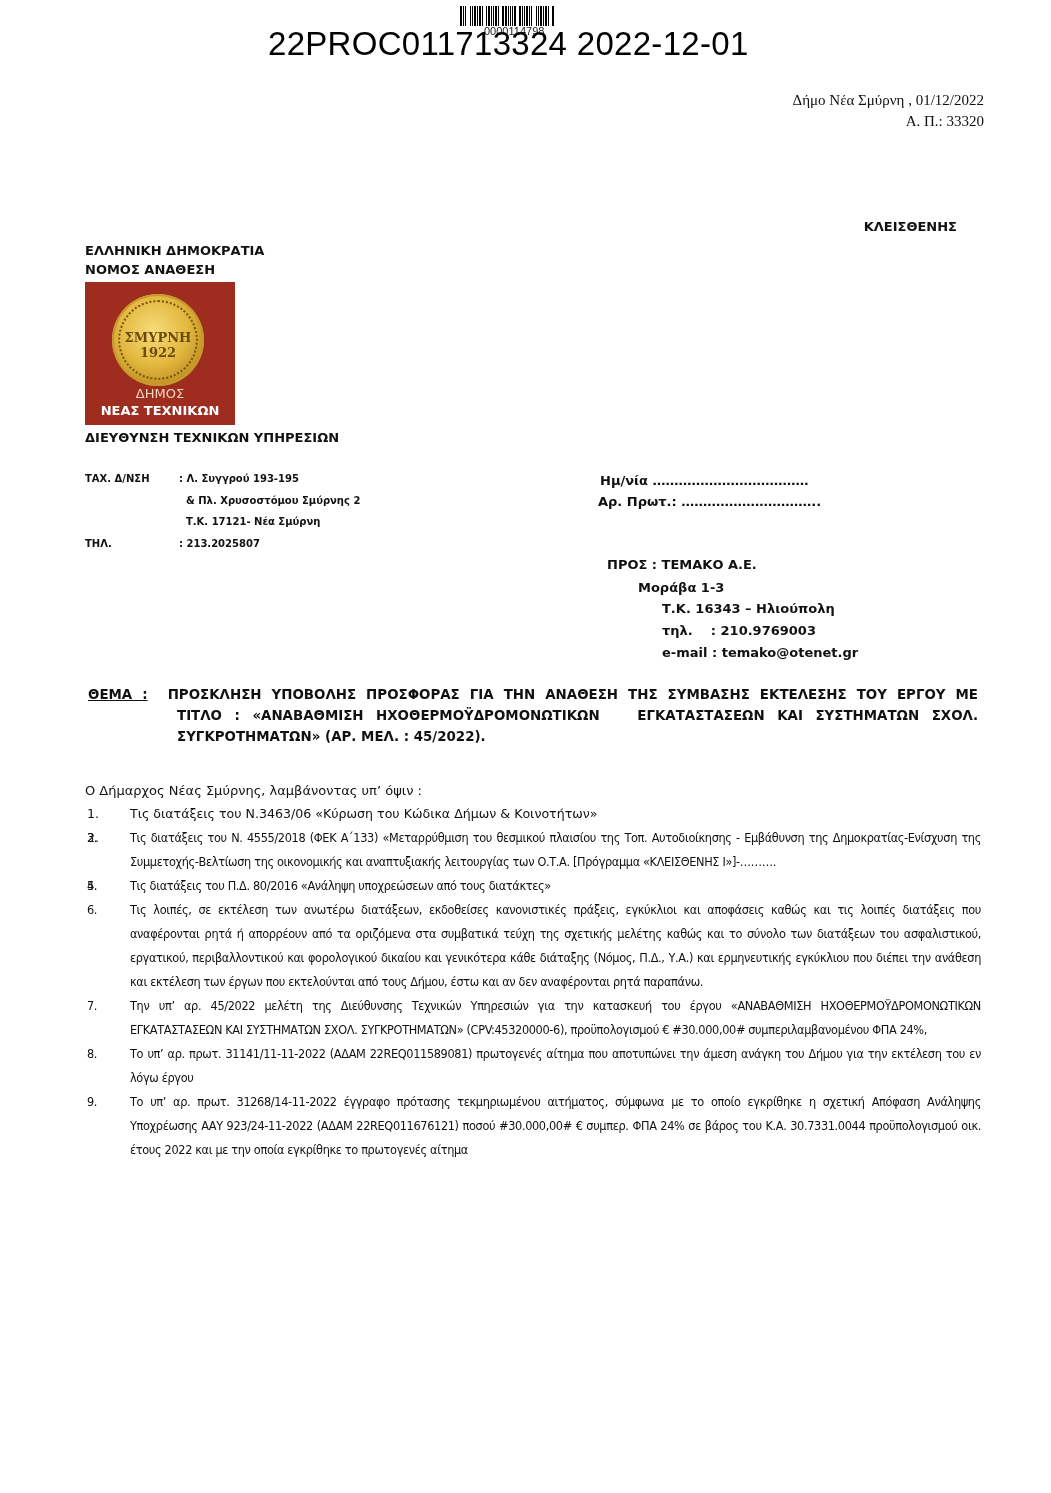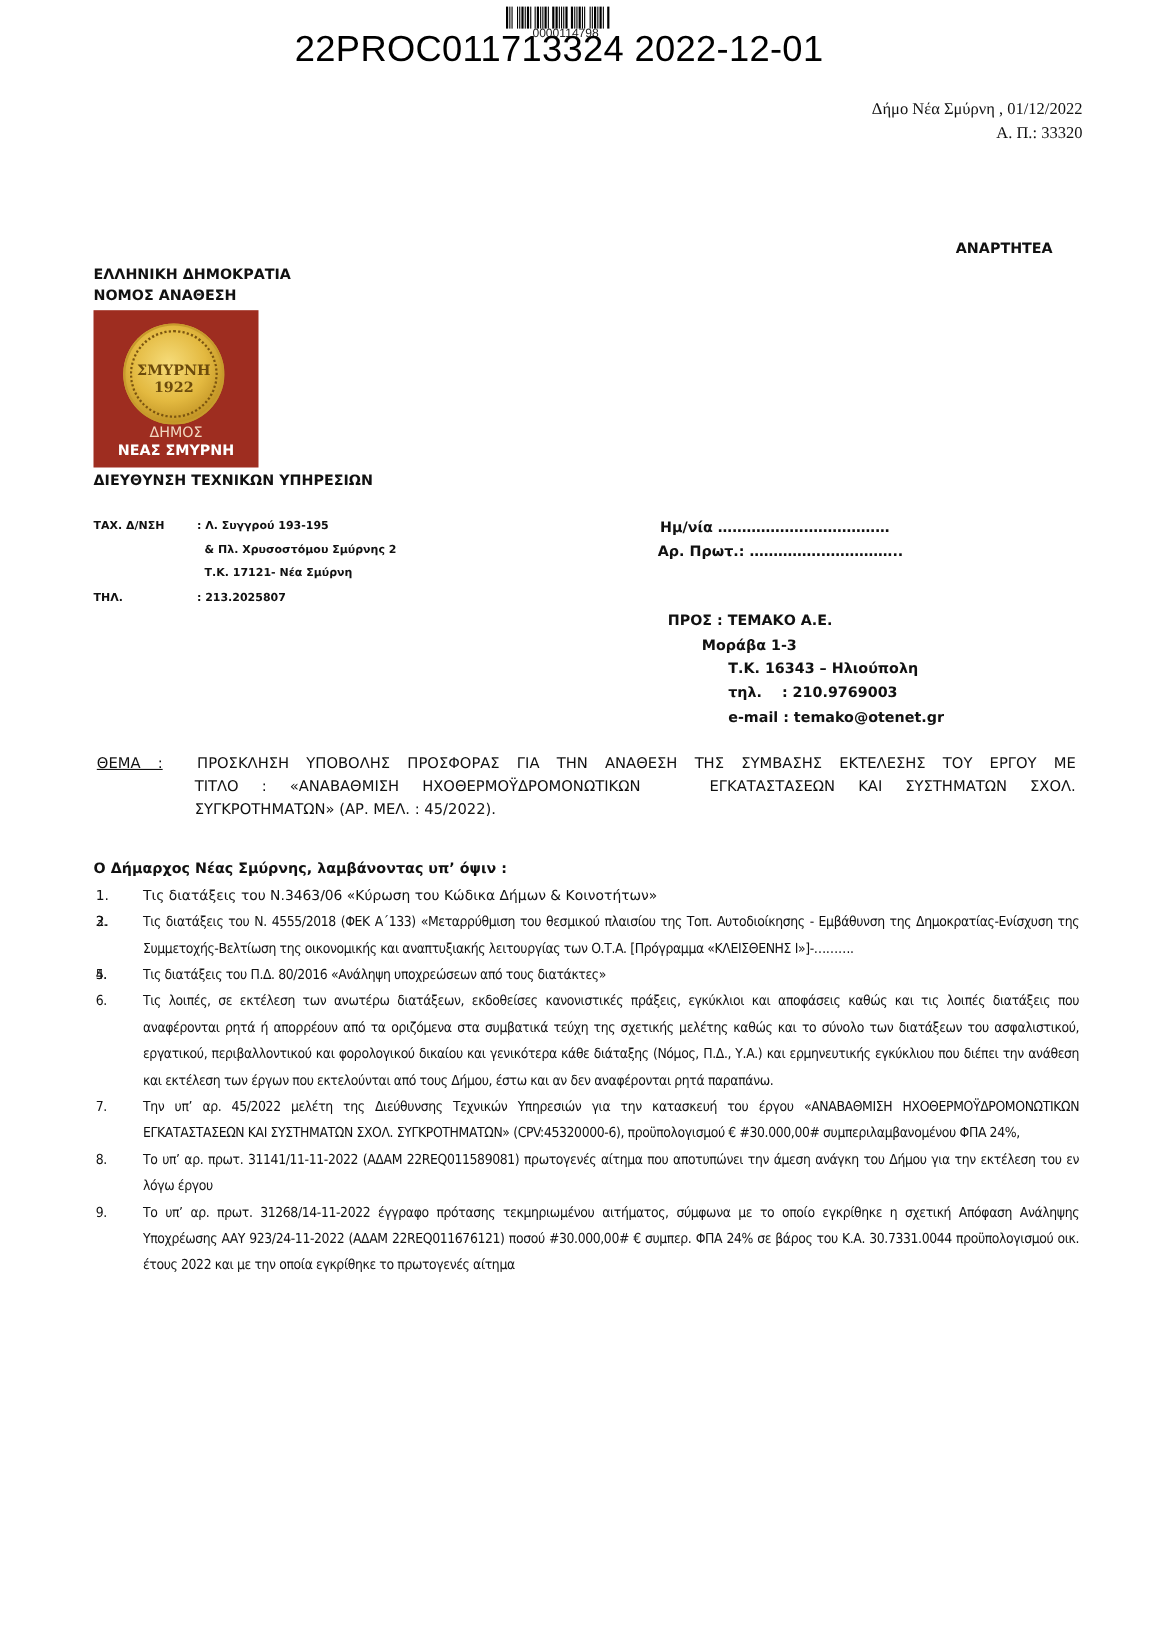--- a/index.html
+++ b/index.html
@@ -43,27 +43,27 @@
   #date-field { left: 600px; top: 473px; font-size: 13px; font-weight: bold; }
   #prot-field { left: 598px; top: 494px; font-size: 13px; font-weight: bold; }
 
   .rcpt { font-size: 13px; font-weight: bold; }
   #to-label { left: 607px; top: 557px; }
   #to-1 { left: 638px; top: 580px; }
   #to-2 { left: 662px; top: 601px; }
   #to-3 { left: 662px; top: 623px; }
   #to-4 { left: 662px; top: 645px; }
 
-  #subject { left: 88px; top: 684px; width: 890px; font-size: 13.4px; font-weight: normal; line-height: 21px; }
+  #subject { left: 88px; top: 684px; width: 890px; font-size: 13.4px; font-weight: bold; line-height: 21px; }
   #subject .lbl { text-decoration: underline; }
   #subject .line { display: block; white-space: nowrap; }
   #subject .indent { padding-left: 89px; }
   #subject .just { text-align: justify; text-align-last: justify; }
 
-  #intro { left: 85px; top: 783px; font-size: 13px; font-weight: bold; text-align: center; }
+  #intro { left: 85px; top: 783px; font-size: 13px; font-weight: normal; text-align: center; }
 
   #considerations { left: 85px; top: 802px; width: 896px; margin: 0; padding: 0; list-style: none; font-size: 12.6px; }
   #considerations li { position: relative; padding-left: 45px; line-height: 24px; text-align: justify; margin: 0; }
   #considerations li .num { position: absolute; left: 2px; top: 0; }
   #considerations li.narrow { font-stretch: condensed; letter-spacing: -0.35px; }
 </style>
 </head>
 <body>
 
 <div id="barcode" class="abs">
@@ -106,32 +106,32 @@
     <span style="width: 2px; opacity: 1;"></span>
     <span style="width: 1px; opacity: 1;"></span>
     <span style="width: 1px; opacity: 0;"></span>
     <span style="width: 2px; opacity: 1;"></span>
   </div>
 <div id="barcode-number" class="abs">0000114798</div>
 <div id="ada-code" class="abs">22PROC011713324 2022-12-01</div>
 
 <div id="place-date" class="abs serif">Δήμο  Νέα  Σμύρνη , 01/12/2022</div>
 <div id="prot-no" class="abs serif">Α. Π.: 33320</div>
-<div id="posting" class="abs sans">ΑΝΑΡΤΗΤΕΑ</div>
+<div id="posting" class="abs sans">ΚΛΕΙΣΘΕΝΗΣ</div>
 
 <div id="republic" class="abs sans">ΕΛΛΗΝΙΚΗ ΔΗΜΟΚΡΑΤΙΑ</div>
 <div id="prefecture" class="abs sans">ΝΟΜΟΣ ΑΝΑΘΕΣΗ</div>
 
 <div id="logo" class="abs">
   <div class="coin">
     <div class="coin-ring"></div>
     <div class="coin-text">ΣΜΥΡΝΗ 1922</div>
   </div>
   <div class="dimos">ΔΗΜΟΣ</div>
-  <div class="nea">ΝΕΑΣ ΣΜΥΡΝΗ</div>
+  <div class="nea">ΝΕΑΣ ΤΕΧΝΙΚΩΝ</div>
 </div>
 
 <div id="directorate" class="abs sans">ΔΙΕΥΘΥΝΣΗ ΤΕΧΝΙΚΩΝ ΥΠΗΡΕΣΙΩΝ</div>
 
 <div id="addr-label" class="abs sans addr">ΤΑΧ. Δ/ΝΣΗ</div>
 <div id="addr-l1" class="abs sans addr">: Λ. Συγγρού 193-195</div>
 <div id="addr-l2" class="abs sans addr">&amp; Πλ. Χρυσοστόμου Σμύρνης 2</div>
 <div id="addr-l3" class="abs sans addr">Τ.Κ. 17121- Νέα Σμύρνη</div>
 <div id="tel-label" class="abs sans addr">ΤΗΛ.</div>
 <div id="tel-val" class="abs sans addr">: 213.2025807</div>

